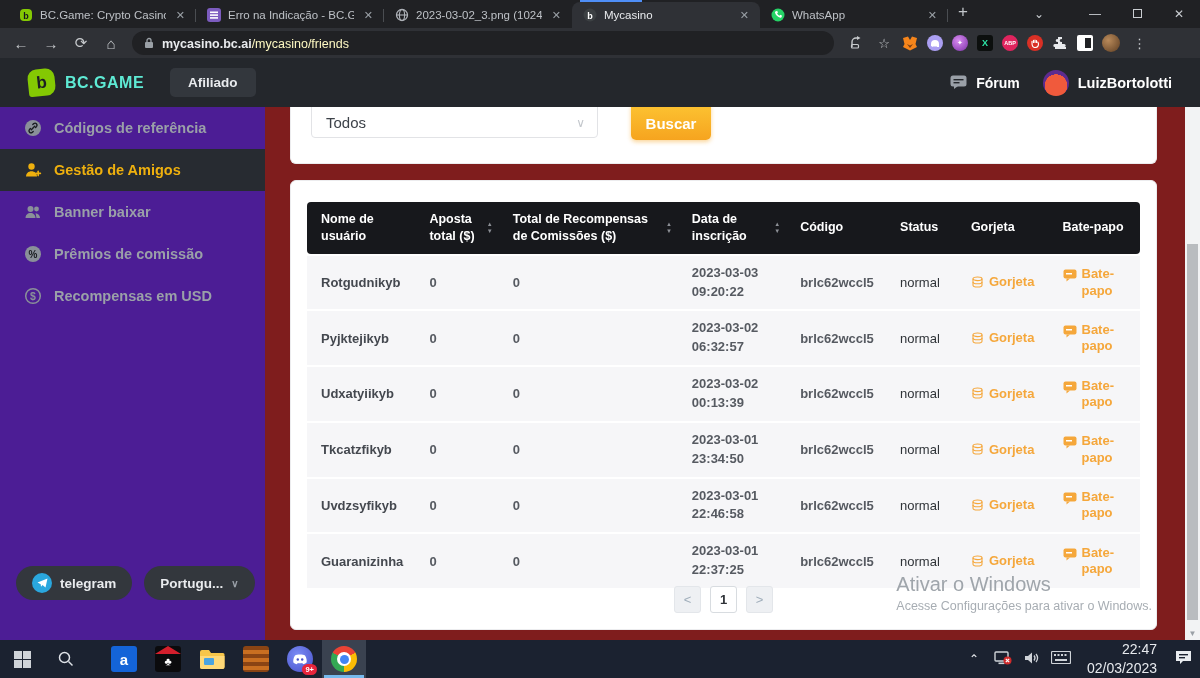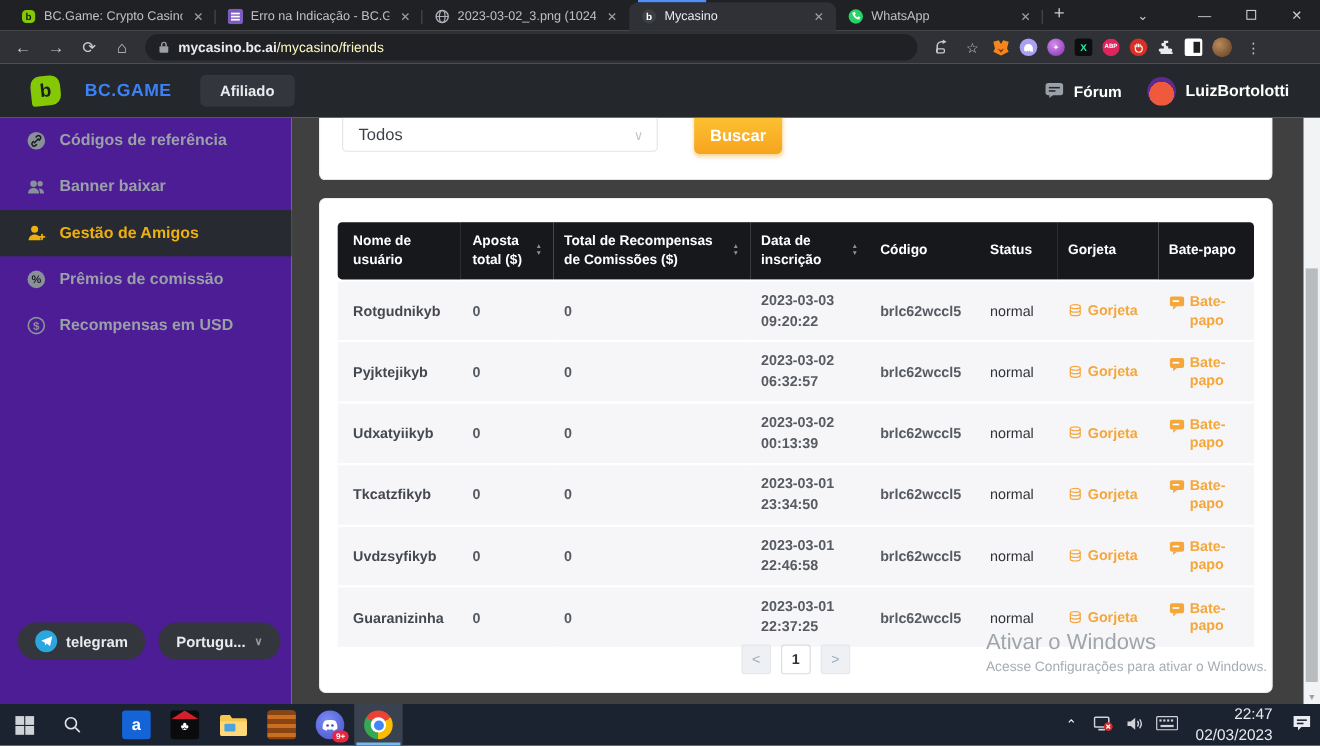--- a/index.html
+++ b/index.html
@@ -30,37 +30,37 @@
   .urlpill .path { color:#fef9c3; font-size:12.5px; }
   .ext-row { display:flex; align-items:center; gap:9px; margin-left:10px; }
   .ext { width:16px; height:16px; border-radius:3px; display:flex; align-items:center; justify-content:center; font-size:8px; }
   .share-ic,.star-ic { color:#c7cacd; font-size:13px; width:18px; text-align:center; }
   .avatar-chip { width:18px; height:18px; border-radius:50%; background:radial-gradient(circle at 35% 35%, #b98a5a, #5d3d22); }
   .menu-dots { color:#c7cacd; font-size:13px; padding:0 4px; letter-spacing:1px; }
 
   
   .site-header { position:absolute; top:58px; left:0; right:0; height:49px; background:#24272c; display:flex; align-items:center; padding:0 28px; }
   .logo-badge { width:27px; height:27px; background:#84c903; border-radius:9px 9px 9px 3px; transform:rotate(-6deg); display:flex; align-items:center; justify-content:center; color:#1b1e23; font-weight:bold; font-size:17px; }
-  .brand { color:#3b82f6; font-weight:bold; font-size:16px; letter-spacing:.5px; margin-left:22px; }
+  .brand { color:#5eead4; font-weight:bold; font-size:16px; letter-spacing:.5px; margin-left:10px; }
   .affiliate-pill { margin-left:26px; background:#33373d; color:#e9ebee; font-size:13.5px; font-weight:bold; padding:7px 18px; border-radius:5px; }
   .hdr-right { margin-left:auto; display:flex; align-items:center; gap:9px; }
   .forum-label { color:#fff; font-weight:bold; font-size:14px; }
   .user-avatar { width:26px; height:26px; border-radius:50%; margin-left:14px; background:radial-gradient(circle at 50% 60%, #f05a3c 55%, #5d2b8f 56%); }
   .user-name { color:#fff; font-weight:bold; font-size:14.5px; }
 
   
   .site-body { position:absolute; top:107px; left:0; right:0; height:533px; display:flex; }
   .sidebar { position:relative; width:265px; background:#4c1d95; flex:0 0 265px; }
   .side-item { display:flex; align-items:center; gap:12px; height:42px; padding:0 24px; color:#9aa0a8; font-size:14.5px; font-weight:bold; }
   .side-item.active { background:#272b31; color:#eeb00e; }
   .side-bottom { position:absolute; left:16px; bottom:40px; display:flex; gap:12px; align-items:center; }
   .pill-btn { display:flex; align-items:center; gap:8px; background:#33373d; border-radius:17px; height:34px; padding:0 16px; color:#e9ebee; font-size:13.5px; font-weight:bold; }
   .tg-circle { width:20px; height:20px; border-radius:50%; background:#2aa7de; display:flex; align-items:center; justify-content:center; }
 
-  .content { position:relative; flex:1; background:#404040; overflow:hidden; }
+  .content { position:relative; flex:1; background:#7f1d1d; overflow:hidden; }
   .filter-card { position:absolute; top:0; left:25px; width:867px; height:57px; background:#fff; border:1px solid #ececee; border-top:none; border-radius:0 0 6px 6px; overflow:hidden; }
   .todos-select { position:absolute; top:-9px; left:20px; width:287px; height:40px; border:1px solid #e2e3e6; border-radius:4px; background:#fff; display:flex; align-items:center; justify-content:space-between; padding:9px 12px 0 14px; font-size:15px; color:#3d4249; }
   .todos-select .chev { color:#c3c7cc; font-size:12px; }
   .search-btn { position:absolute; top:-5px; left:340px; width:80px; height:38px; border-radius:5px; background:linear-gradient(180deg,#fdc javascript533,#f6a41f); background:linear-gradient(180deg,#fdc533,#f6a41f); color:#fff; font-weight:bold; font-size:15px; display:flex; align-items:center; justify-content:center; padding-top:4px; box-shadow:0 2px 4px rgba(246,164,31,.45); }
 
   .table-card { position:absolute; top:73px; left:25px; width:867px; height:450px; background:#fff; border:1px solid #ececee; border-radius:6px; padding:19px 16px 0; }
   table.friends { width:100%; border-collapse:separate; border-spacing:0 2px; table-layout:fixed; }
   .friends thead th { background:#17181c; color:#fff; font-size:12.5px; font-weight:bold; text-align:left; padding:9px 10px; height:48px; vertical-align:middle; line-height:1.35; }
   .friends thead th:first-child { border-radius:4px 0 0 4px; padding-left:14px; }
   .friends thead th:last-child { border-radius:0 4px 4px 0; }
@@ -253,39 +253,39 @@
 
   <div class="site-body">
     <div class="sidebar">
       <div class="side-item">
         <svg width="18" height="18" viewBox="0 0 18 18">
             <circle cx="9" cy="9" r="8" fill="#8a9099"></circle>
             <path d="M6.4 9.6l-1 1a2 2 0 0 0 2.8 2.8l1-1M11.6 8.4l1-1a2 2 0 0 0-2.8-2.8l-1 1M7.3 10.7l3.4-3.4" fill="none" stroke="#191c20" stroke-width="1.4" stroke-linecap="round"></path>
           </svg>
         <span>Códigos de referência</span>
       </div>
-      <div class="side-item">
-        <svg width="18" height="18" viewBox="0 0 18 18">
-            <circle cx="6.5" cy="6" r="3" fill="#8a9099"></circle>
-            <path d="M1.5 15c0-3 2.2-5 5-5s5 2 5 5z" fill="#8a9099"></path>
-            <circle cx="12.5" cy="6" r="2.4" fill="#8a9099"></circle>
-            <path d="M11.5 10.2c2.6.2 4.5 2.1 4.5 4.8h-3.5" fill="#8a9099"></path>
-          </svg>
-        <span>Banner baixar</span>
-      </div>
       <div class="side-item active">
         <svg width="18" height="18" viewBox="0 0 18 18">
             <circle cx="7.5" cy="5.5" r="3.2" fill="#eeb00e"></circle>
             <path d="M2 15.5c0-3.2 2.4-5.3 5.5-5.3s5.5 2.1 5.5 5.3z" fill="#eeb00e"></path>
             <g stroke="#eeb00e" stroke-width="1.6" stroke-linecap="round">
               <line x1="14.2" y1="10.2" x2="14.2" y2="14.6"></line>
               <line x1="12" y1="12.4" x2="16.4" y2="12.4"></line>
             </g>
           </svg>
         <span>Gestão de Amigos</span>
+      </div>
+      <div class="side-item">
+        <svg width="18" height="18" viewBox="0 0 18 18">
+            <circle cx="6.5" cy="6" r="3" fill="#8a9099"></circle>
+            <path d="M1.5 15c0-3 2.2-5 5-5s5 2 5 5z" fill="#8a9099"></path>
+            <circle cx="12.5" cy="6" r="2.4" fill="#8a9099"></circle>
+            <path d="M11.5 10.2c2.6.2 4.5 2.1 4.5 4.8h-3.5" fill="#8a9099"></path>
+          </svg>
+        <span>Banner baixar</span>
       </div>
       <div class="side-item">
         <svg width="18" height="18" viewBox="0 0 18 18">
             <circle cx="9" cy="9" r="8" fill="#8a9099"></circle>
             <text x="9" y="12.5" text-anchor="middle" font-size="10" font-weight="bold" fill="#191c20">%</text>
           </svg>
         <span>Prêmios de comissão</span>
       </div>
       <div class="side-item">
         <svg width="18" height="18" viewBox="0 0 18 18">

